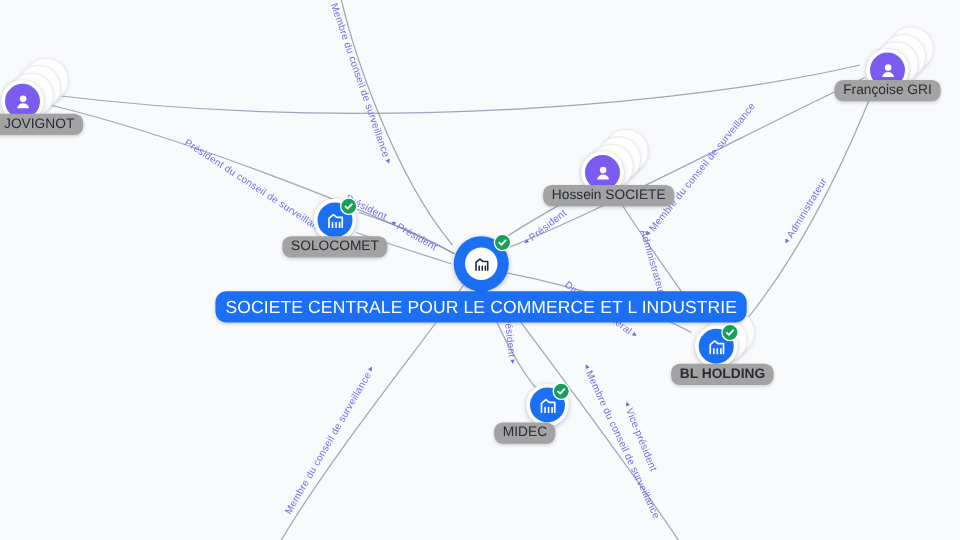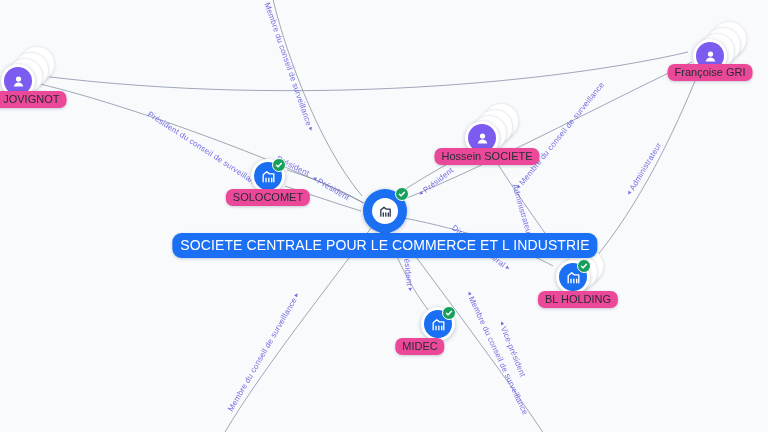--- a/index.html
+++ b/index.html
@@ -8,21 +8,21 @@
   .edges-svg{position:absolute;left:0;top:0;z-index:1;}
   .edges-svg path{fill:none;stroke:#6e7a94;stroke-width:1;opacity:.65;}
   .edge-label{position:absolute;z-index:2;font-size:8px;letter-spacing:.2px;color:#736ee2;white-space:nowrap;transform-origin:center center;}
   .edge-label .arrow{font-size:7px;position:relative;top:-1px;}
   .node{position:absolute;z-index:3;}
   .ghost{position:absolute;width:34px;height:34px;border-radius:50%;background:#fff;border:1px solid #eceef3;box-shadow:0 1px 3px rgba(25,35,65,.13);}
   .bubble{position:absolute;box-sizing:border-box;width:34px;height:34px;border-radius:50%;border:3px solid #fff;box-shadow:0 1px 4px rgba(25,35,65,.28);display:flex;align-items:center;justify-content:center;}
   .bubble svg{width:17px;height:17px;display:block;}
   .badge{position:absolute;box-sizing:border-box;width:14px;height:14px;border-radius:50%;border:1.5px solid #fff;display:flex;align-items:center;justify-content:center;z-index:5;}
   .badge svg{width:8px;height:8px;display:block;}
-  .node-label{position:absolute;z-index:4;transform:translate(-50%,0);background:#ec4899;border-radius:7px;padding:2px 7px 3px;font-size:11px;color:#272c36;white-space:nowrap;box-shadow:0 1px 3px rgba(25,35,65,.22);}
+  .node-label{position:absolute;z-index:4;transform:translate(-50%,0);background:#a3a3a3;border-radius:7px;padding:2px 7px 3px;font-size:11px;color:#272c36;white-space:nowrap;box-shadow:0 1px 3px rgba(25,35,65,.22);}
   .node-label.primary{font-size:14px;padding:4px 8px 5px;border-radius:9px;z-index:5;letter-spacing:.1px;}
   .pin-tail{position:absolute;width:0;height:0;border-left:9px solid transparent;border-right:9px solid transparent;z-index:3;}
   .pin-inner{position:absolute;width:26px;height:26px;border-radius:50%;background:#fff;display:flex;align-items:center;justify-content:center;}
   .pin-inner svg{width:15px;height:15px;display:block;}
 </style>
 </head>
 <body>
 
 <div class="canvas" style="background: rgb(248, 250, 252); width: 768px; height: 432px;">
   <svg class="edges-svg" width="768" height="432">
@@ -123,21 +123,21 @@
               <path d="M4.5 19.5V9.5l5-4.2 3.8 3h6.2v11.2"></path>
               <path d="M8.5 19.5v-5.2M12.5 19.5v-5.2M16.5 19.5v-5.2"></path>
             </svg>
           </span>
         </div>
         <div class="badge" style="background: rgb(23, 160, 90); left: 577px; top: 259px;">
           <svg viewBox="0 0 12 12" fill="none" stroke="#fff" stroke-width="2.2" stroke-linecap="round" stroke-linejoin="round">
             <path d="M2.2 6.4l2.5 2.4 5-5.4"></path>
           </svg>
         </div>
-        <div class="node-label" style="left: 578px; top: 291px;">BL HOLDING</div>
+        <div class="node-label" style="left: 578px; top: 291px; font-weight: bold;">BL HOLDING</div>
       </div>
       <div class="node">
         <div class="bubble" style="left: 421px; top: 307px; background: rgb(26, 111, 242);">
           <span style="display: flex;">
             <svg viewBox="0 0 24 24" fill="none" stroke="#fff" stroke-width="1.9" stroke-linecap="round" stroke-linejoin="round">
               <path d="M4.5 19.5V9.5l5-4.2 3.8 3h6.2v11.2"></path>
               <path d="M8.5 19.5v-5.2M12.5 19.5v-5.2M16.5 19.5v-5.2"></path>
             </svg>
           </span>
         </div>

